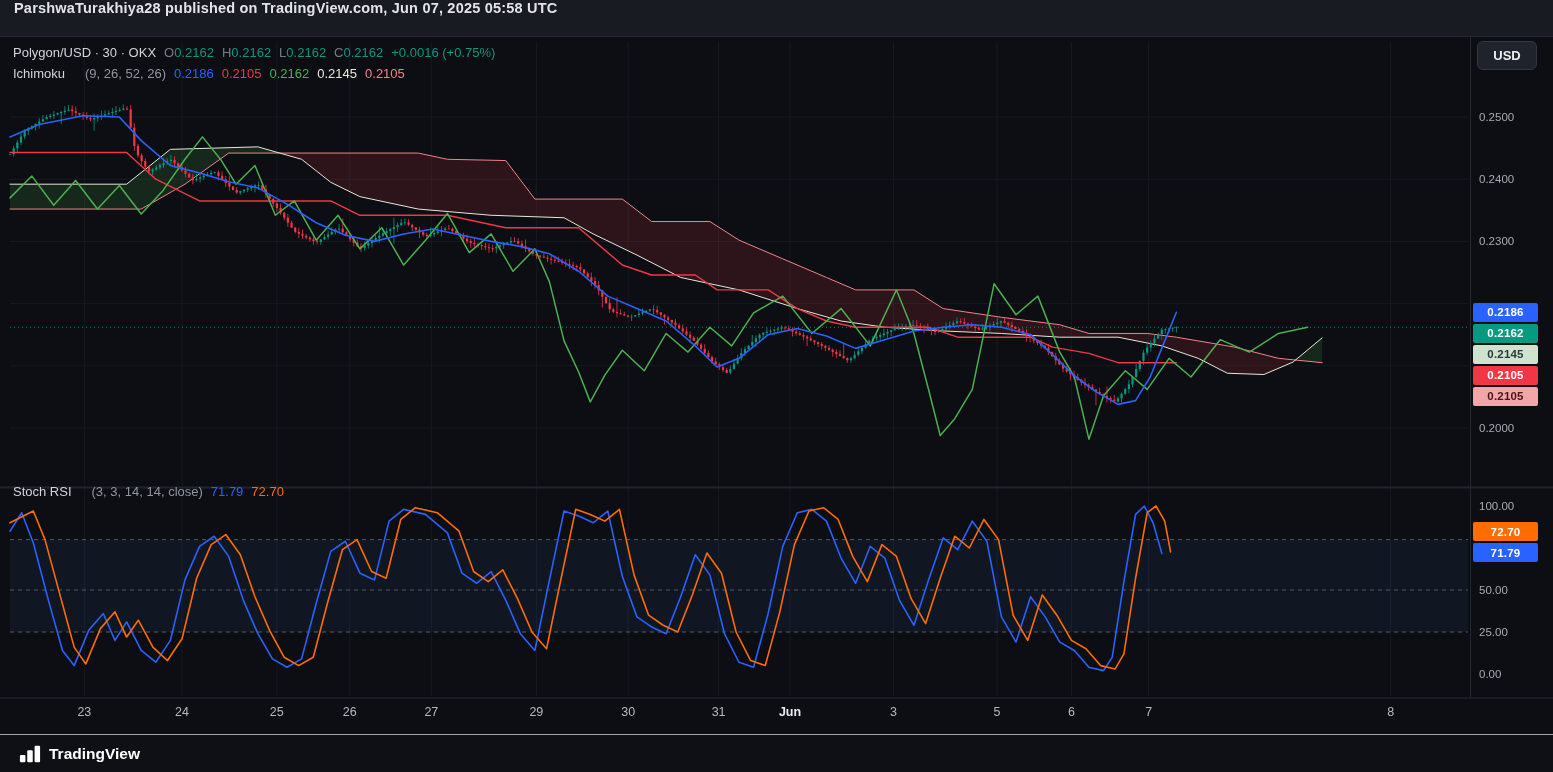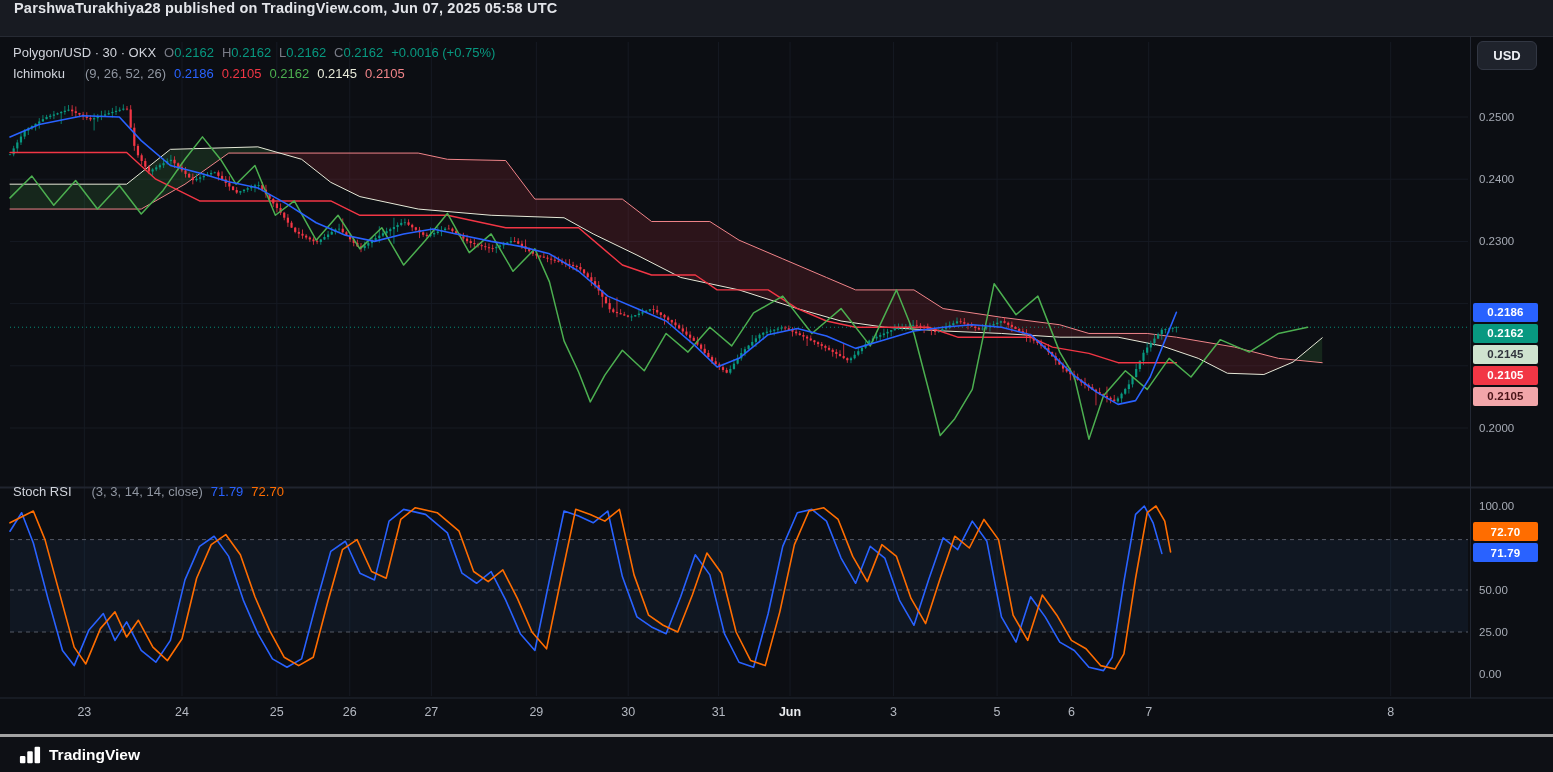--- a/index.html
+++ b/index.html
@@ -12,21 +12,21 @@
   .time-label.bold{fill:#e8eaee;font-weight:bold}
   .topbar{position:absolute;left:0;top:0;width:1553px;height:37px;background:#181b22;border-bottom:1px solid #262a33;display:flex;align-items:flex-start;padding:0 14px;box-sizing:border-box}
   .topbar span{color:#e2e4e9;font-size:14.5px;font-weight:700;letter-spacing:.2px}
   .legend{position:absolute;left:13px;white-space:nowrap;font-size:13px;color:#d1d4dc}
   .legend .params{color:#9096a1;margin-left:20px}
   .olabel{color:#787b86;margin-left:8px}
   .chg{margin-left:8px}
   .ichival{margin-left:8px}
   .usd-btn{position:absolute;left:1477px;top:41px;width:60px;height:29px;background:#1f232c;border:1px solid #323743;border-radius:6px;color:#eceef2;font-weight:700;font-size:13px;font-family:"Liberation Sans",sans-serif;cursor:pointer}
   .badge{position:absolute;left:1473px;width:65px;height:19px;border-radius:2px;display:flex;align-items:center;justify-content:center;font-size:11.5px;font-weight:700;letter-spacing:.2px}
-  .bottombar{position:absolute;left:0;top:734px;width:1553px;height:38px;background:#0e1015;border-top:3px solid #a3a3a3;display:flex;align-items:center;padding:0 13px;box-sizing:border-box}
+  .bottombar{position:absolute;left:0;top:734px;width:1553px;height:38px;background:#0e1015;border-top:1px solid #a3a3a3;display:flex;align-items:center;padding:0 13px;box-sizing:border-box}
   .brand{display:flex;align-items:center;gap:8px;color:#ffffff;font-weight:700;font-size:15.5px;cursor:pointer;background:none;border:none;font-family:"Liberation Sans",sans-serif}
 </style>
 </head>
 <body>
 
 <div class="page">
   <svg id="chart-svg">
       <g>
         <line x1="84.35799999999999" y1="42" x2="84.35799999999999" y2="696" stroke="#161a23" stroke-width="1"></line>
         <line x1="182.044" y1="42" x2="182.044" y2="696" stroke="#161a23" stroke-width="1"></line>

